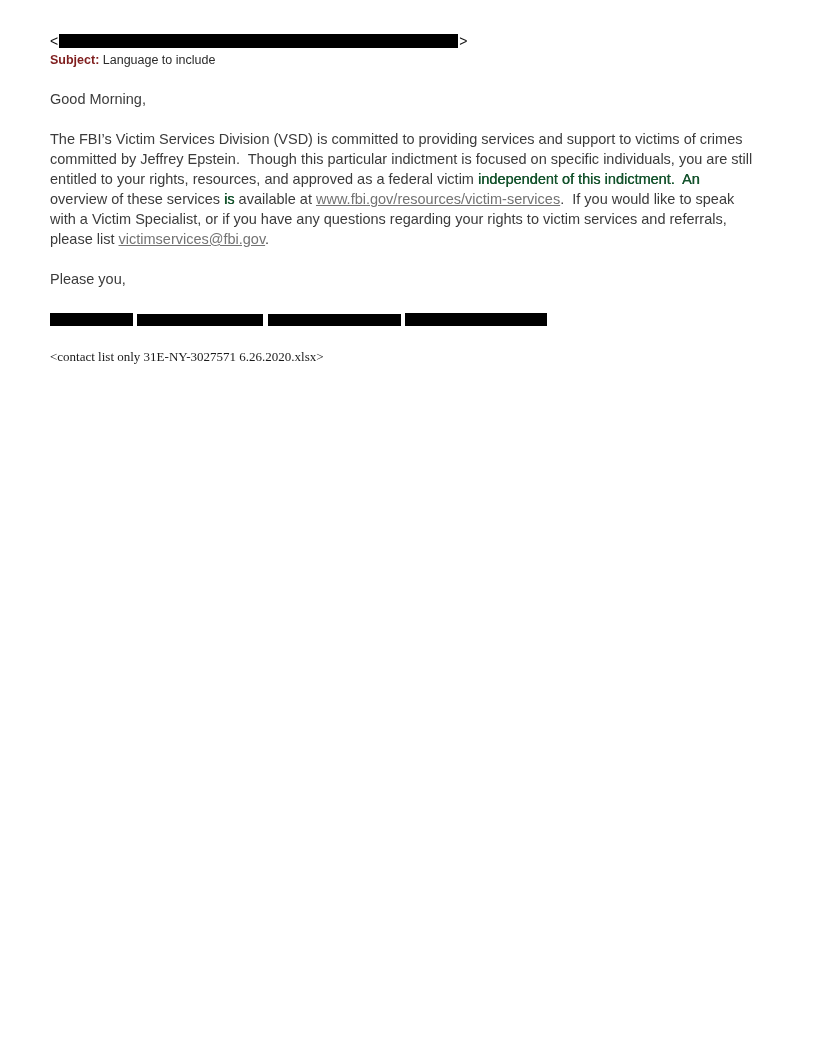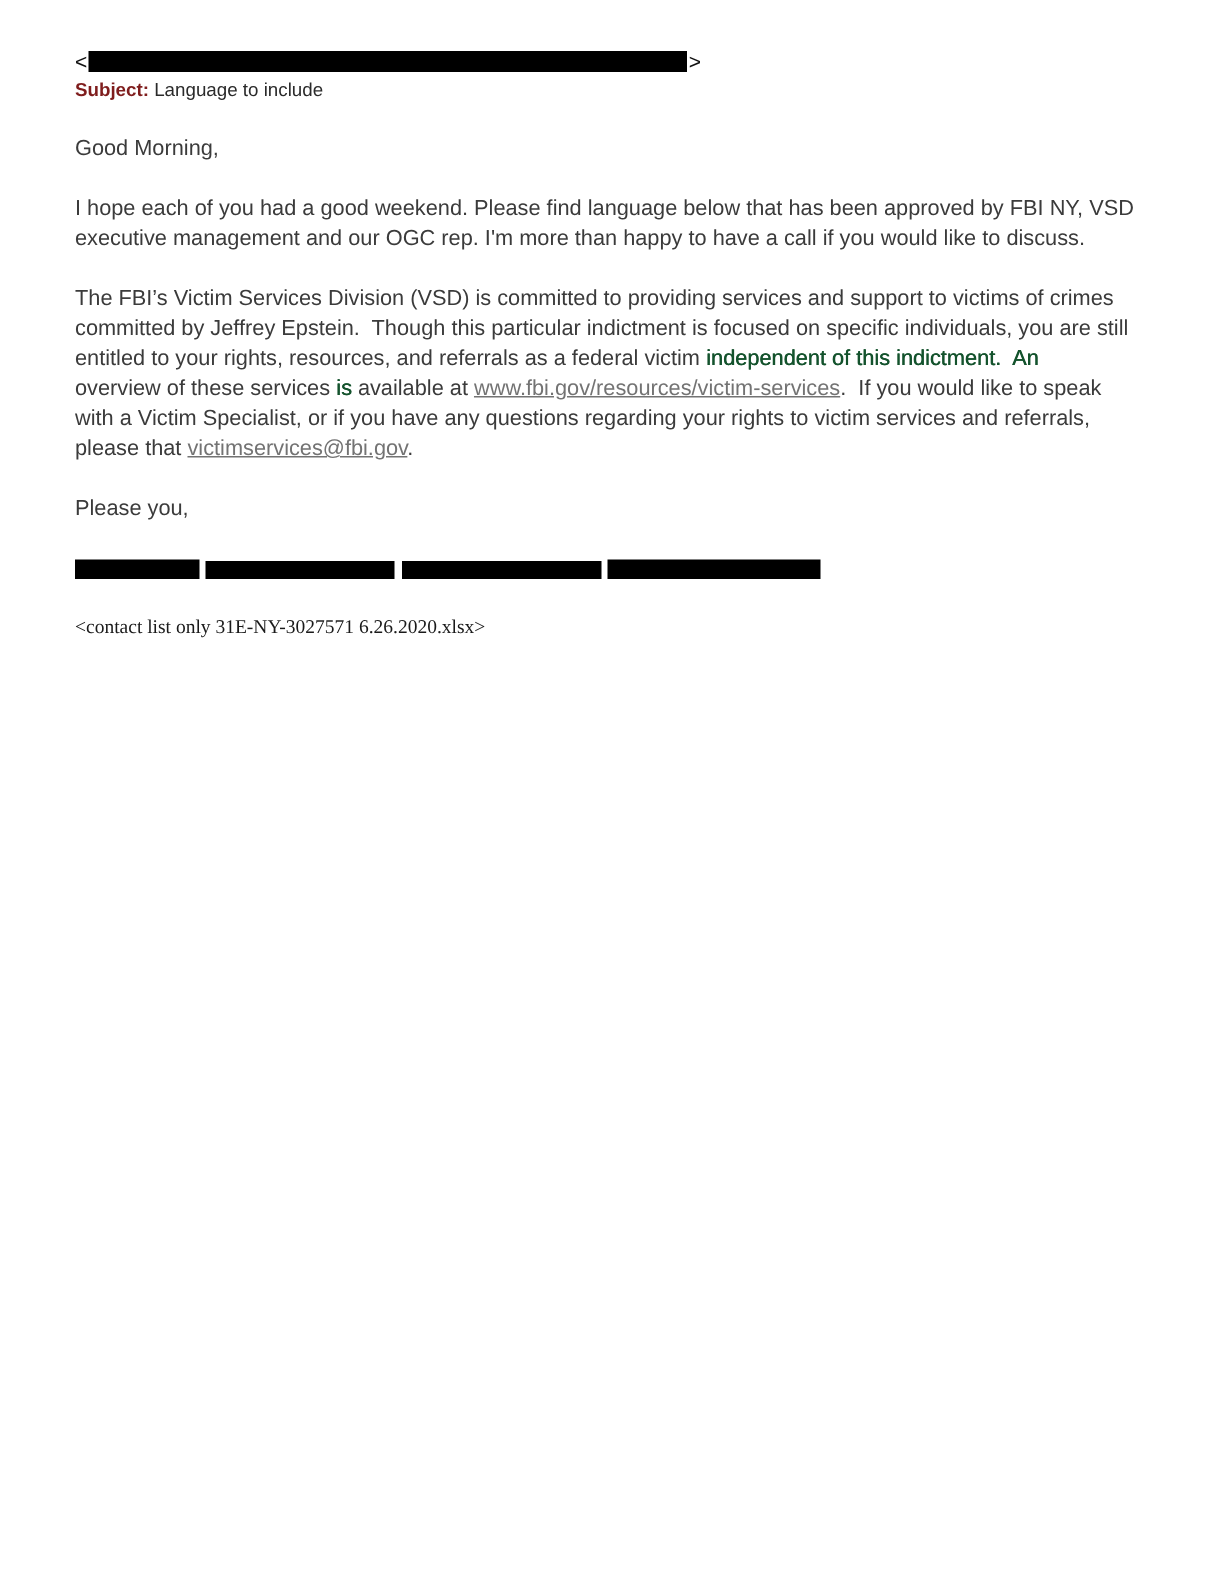--- a/index.html
+++ b/index.html
@@ -82,32 +82,28 @@
       <span class="redaction-bar bar-header"></span>
       <span>&gt;</span>
     </div>
 
     <div class="subject-line"><span class="subject-label">Subject:</span><span> Language to include</span></div>
 
     <div class="body-block">
 
       <div class="line mt-greeting">Good Morning,</div>
 
-      <div class="mt-para">
-        <div class="line">I hope each of you had a good weekend. Please find language below that has been approved by FBI NY, VSD</div>
-        <div class="line">executive management and our OGC rep. I'm more than happy to have a call if you would like to discuss.</div>
-      </div>
 
       <div class="mt-para">
         <div class="line">The FBI’s Victim Services Division (VSD) is committed to providing services and support to victims of crimes</div>
         <div class="line">committed by Jeffrey Epstein.  Though this particular indictment is focused on specific individuals, you are still</div>
-        <div class="line"><span>entitled to your rights, resources, and referrals as a federal victim </span><span class="dark">independent of this indictment</span><span class="dark">.  An</span></div>
+        <div class="line"><span>entitled to your rights, resources, and approved as a federal victim </span><span class="dark">independent of this indictment</span><span class="dark">.  An</span></div>
         <div class="line"><span>overview of these services </span><span class="dark">is</span><span> available at </span><a class="link">www.fbi.gov/resources/victim-services</a><span>.  If you would like to speak</span></div>
         <div class="line">with a Victim Specialist, or if you have any questions regarding your rights to victim services and referrals,</div>
-        <div class="line"><span>please that </span><a class="link">victimservices@fbi.gov</a><span>.</span></div>
+        <div class="line"><span>please list </span><a class="link">victimservices@fbi.gov</a><span>.</span></div>
       </div>
 
       <div class="line mt-para">Please you,</div>
     </div>
 
     <div>
       <div class="redaction-bar bar-name"></div>
       <div class="redaction-bar bar-sig1"></div>
       <div class="redaction-bar bar-sig2"></div>
       <div class="redaction-bar bar-sig3"></div>

